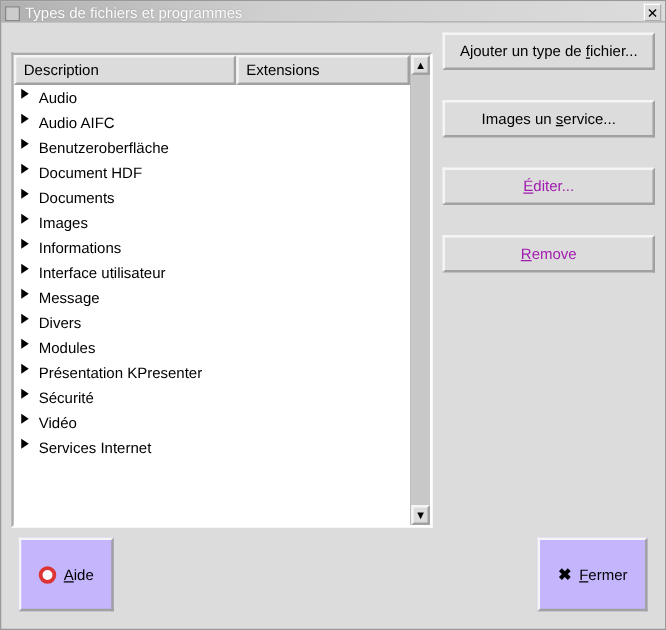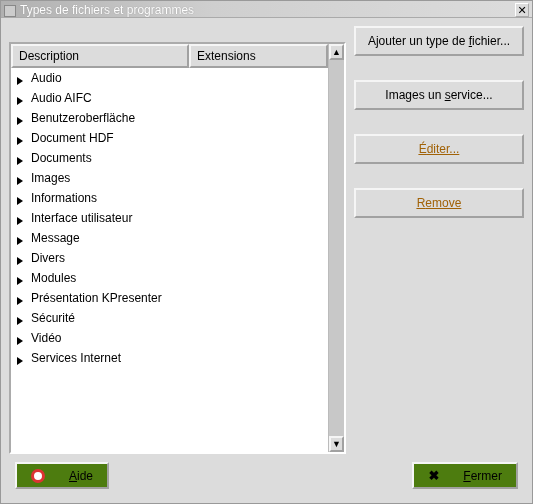--- a/index.html
+++ b/index.html
@@ -10,32 +10,32 @@
   .titlebar .title { color:#fff; text-shadow:0 0 1px #888; font-size:12px; flex:1; }
   .titlebar .closebtn { width:14px; height:14px; background:#dcdcdc; border:1px outset #fff; display:flex; align-items:center; justify-content:center; font-size:11px; cursor:pointer; }
   .content { flex:1; padding:8px; display:flex; flex-direction:column; }
   .upper { flex:1; display:flex; gap:8px; min-height:0; }
   .listwrap { flex:1; display:flex; border:2px inset #fff; background:#fff; min-height:0;margin-top:16px; }
   .listinner { flex:1; overflow:auto; }
   .hdr { display:flex; position:sticky; top:0; background:#dcdcdc; }
   .hdr .col { border:2px outset #f5f5f5; padding:3px 6px; background:#dcdcdc; }
   .col-desc { flex:0 0 178px; }
   .col-ext { flex:1; }
-  .row { display:flex; align-items:flex-end; padding:3px 4px; cursor:pointer; }
+  .row { display:flex; align-items:flex-start; padding:3px 4px; cursor:pointer; }
   .tri { width:0; height:0; border-top:4px solid transparent; border-bottom:4px solid transparent; border-left:6px solid #000; margin:0 8px 0 2px; }
   .row span { color:#000; }
   .scrollcol { width:16px; background:#dcdcdc; border-left:1px solid #bbb; display:flex; flex-direction:column; }
   .sbtn { height:16px; border:2px outset #f5f5f5; background:#dcdcdc; display:flex; align-items:center; justify-content:center; font-size:9px; cursor:pointer; }
   .strack { flex:1; background:#c8c8c8; }
   .btncol { width:170px; display:flex; flex-direction:column; gap:24px; }
   .btn { border:2px outset #f5f5f5; background:#dcdcdc; padding:6px 4px; text-align:center; cursor:pointer; color:#000; }
-  .btn.disabled { color:#a16207; cursor:default;text-decoration:underline; }
+  .btn.disabled { color:#a21caf; cursor:default; }
   .btn .u { text-decoration:underline; }
   .footer { display:flex; justify-content:space-between; padding:8px 6px 6px 6px; }
-  .fbtn { border:2px outset #f5f5f5; background:#4d7c0f; padding:4px 14px; display:flex; align-items:center; gap:24px; cursor:pointer; }
+  .fbtn { border:2px outset #f5f5f5; background:#c4b5fd; padding:20px 14px; display:flex; align-items:center; gap:6px; cursor:pointer; }
   .fbtn .u { text-decoration:underline; }
   .ring { width:14px; height:14px; border:3px solid #d33; border-radius:50%; background:#fff; display:inline-block; }
   .ximg { font-weight:bold; font-size:13px; }
 </style>
 </head>
 <body>
 
 <div class="window">
   <div class="titlebar">
     <div class="icon"></div>

